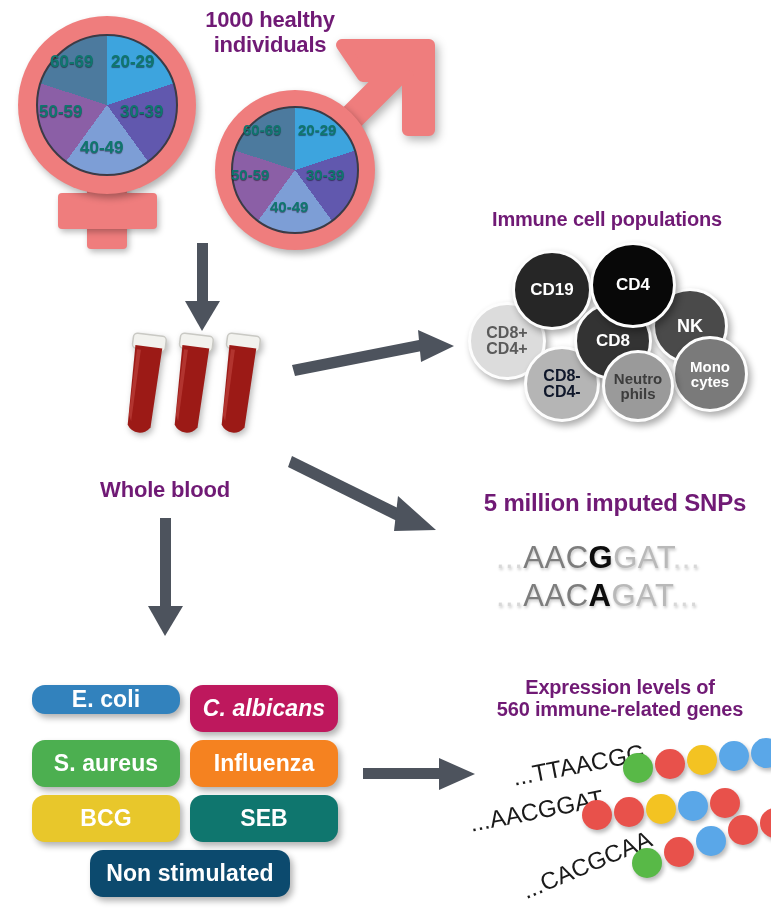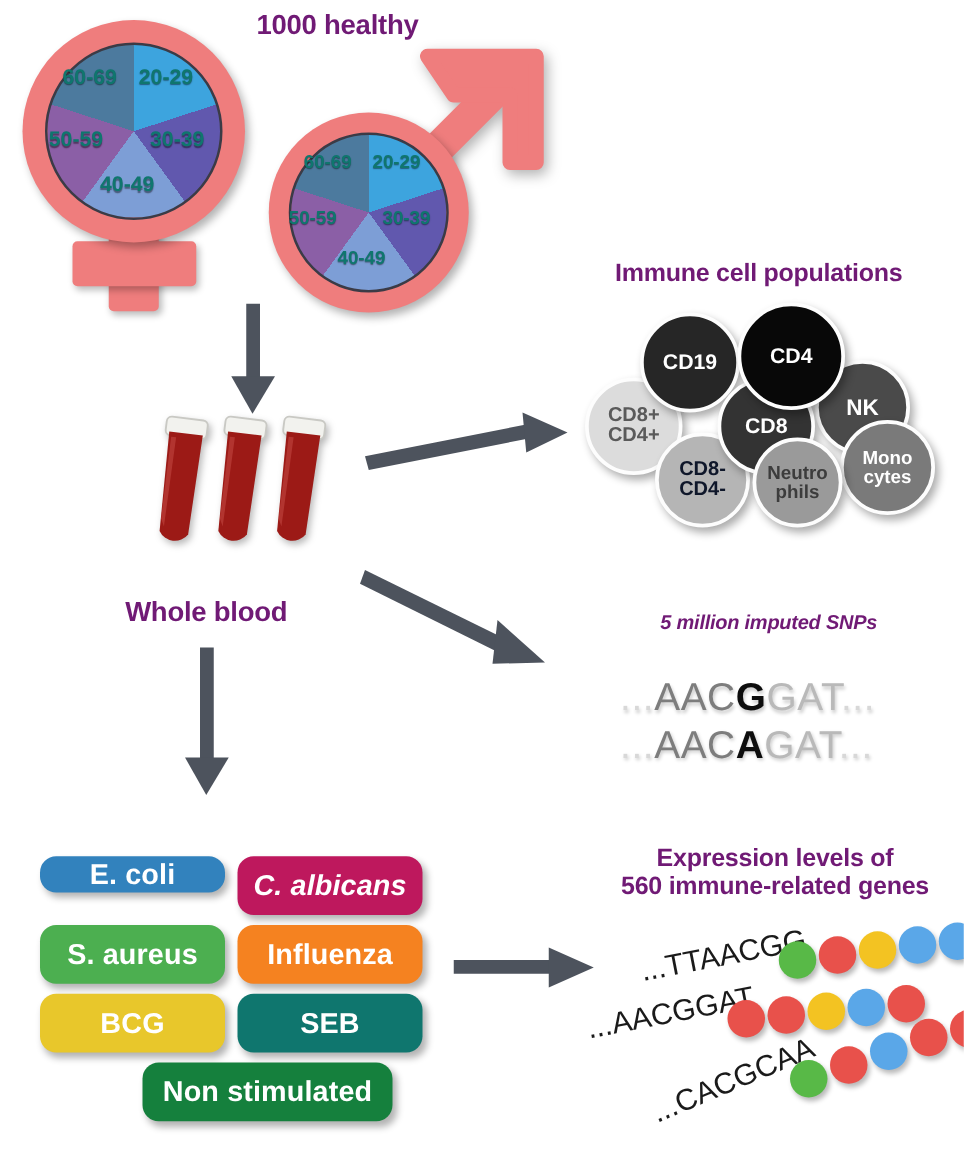--- a/index.html
+++ b/index.html
@@ -96,20 +96,21 @@
 
   <div class="pie-label" style="left:40px;top:44px;font-size:17px;">60-69</div>
   <div class="pie-label" style="left:101px;top:44px;font-size:17px;">20-29</div>
   <div class="pie-label" style="left:29px;top:94px;font-size:17px;">50-59</div>
   <div class="pie-label" style="left:110px;top:94px;font-size:17px;">30-39</div>
   <div class="pie-label" style="left:70px;top:130px;font-size:17px;">40-49</div>
 </div>
 
 <div class="abs title-bold" style="left:170px;top:8px;width:200px;font-size:22px;">
   <div>1000 healthy</div>
+  <div>individuals</div>
 </div>
 
 <div class="gender-wrap" style="left:205px;top:38px;width:235px;height:210px;">
 
   <svg width="235" height="210" style="position:absolute;left:0;top:0;overflow:visible;">
     <g style="filter:drop-shadow(3px 4px 5px rgba(0,0,0,.30));">
       <path d="M118 108 L196 30" stroke="#ef7d7d" stroke-width="26" stroke-linecap="round" fill="none"></path>
       <path d="M137 7 L224 7 L224 92 L203 92 L203 38 L158 38 Z" fill="#ef7d7d" stroke="#ef7d7d" stroke-width="12" stroke-linejoin="round"></path>
     </g>
   </svg>
@@ -236,36 +237,36 @@
   </div>
 
   <div class="cell" style="left:212px;top:96px;width:76px;height:76px;background:#7a7a7a;color:#fff;font-size:15px;z-index:3;text-align:center;">
     <div>
         <span>Mono</span>
         <span>cytes</span>
       </div>
   </div>
 </div>
 
-<div class="abs title-bold" style="left:470px;top:490px;width:290px;font-size:16px;font-style:italic;">5 million imputed SNPs</div>
+<div class="abs title-bold" style="left:470px;top:490px;width:290px;font-size:24px;">5 million imputed SNPs</div>
 
 <div class="snp-seq" style="left:496px;top:540px;">
   <span class="fade">...</span><span class="mid">AAC</span><span class="hi">G</span><span>GAT</span><span class="fade">...</span>
 </div>
 <div class="snp-seq" style="left:496px;top:578px;">
   <span class="fade">...</span><span class="mid">AAC</span><span class="hi">A</span><span>GAT</span><span class="fade">...</span>
 </div>
 
 <div class="pill" style="left:32px;top:685px;width:148px;height:29px;background:#3282bd;">E. coli</div>
 <div class="pill" style="left:190px;top:685px;width:148px;height:47px;background:#be185d;font-style:italic;">C. albicans</div>
 <div class="pill" style="left:32px;top:740px;width:148px;height:47px;background:#4caf50;">S. aureus</div>
 <div class="pill" style="left:190px;top:740px;width:148px;height:47px;background:#f58220;">Influenza</div>
 <div class="pill" style="left:32px;top:795px;width:148px;height:47px;background:#e8c72b;">BCG</div>
 <div class="pill" style="left:190px;top:795px;width:148px;height:47px;background:#0f766e;">SEB</div>
-<div class="pill" style="left:90px;top:850px;width:200px;height:47px;background:#15803d;margin-left:24px;">Non stimulated</div>
+<div class="pill" style="left:90px;top:850px;width:200px;height:47px;background:#0c4a6e;">Non stimulated</div>
 
 <div class="abs arrow" style="left:363px;top:756px;">
   <svg width="115" height="38">
       <g fill="#4d535d">
     <rect x="0" y="12" width="82" height="11"></rect>
     <path d="M76 2 L112 18 L76 34 Z"></path>
   </g>
     </svg>
 </div>
 

